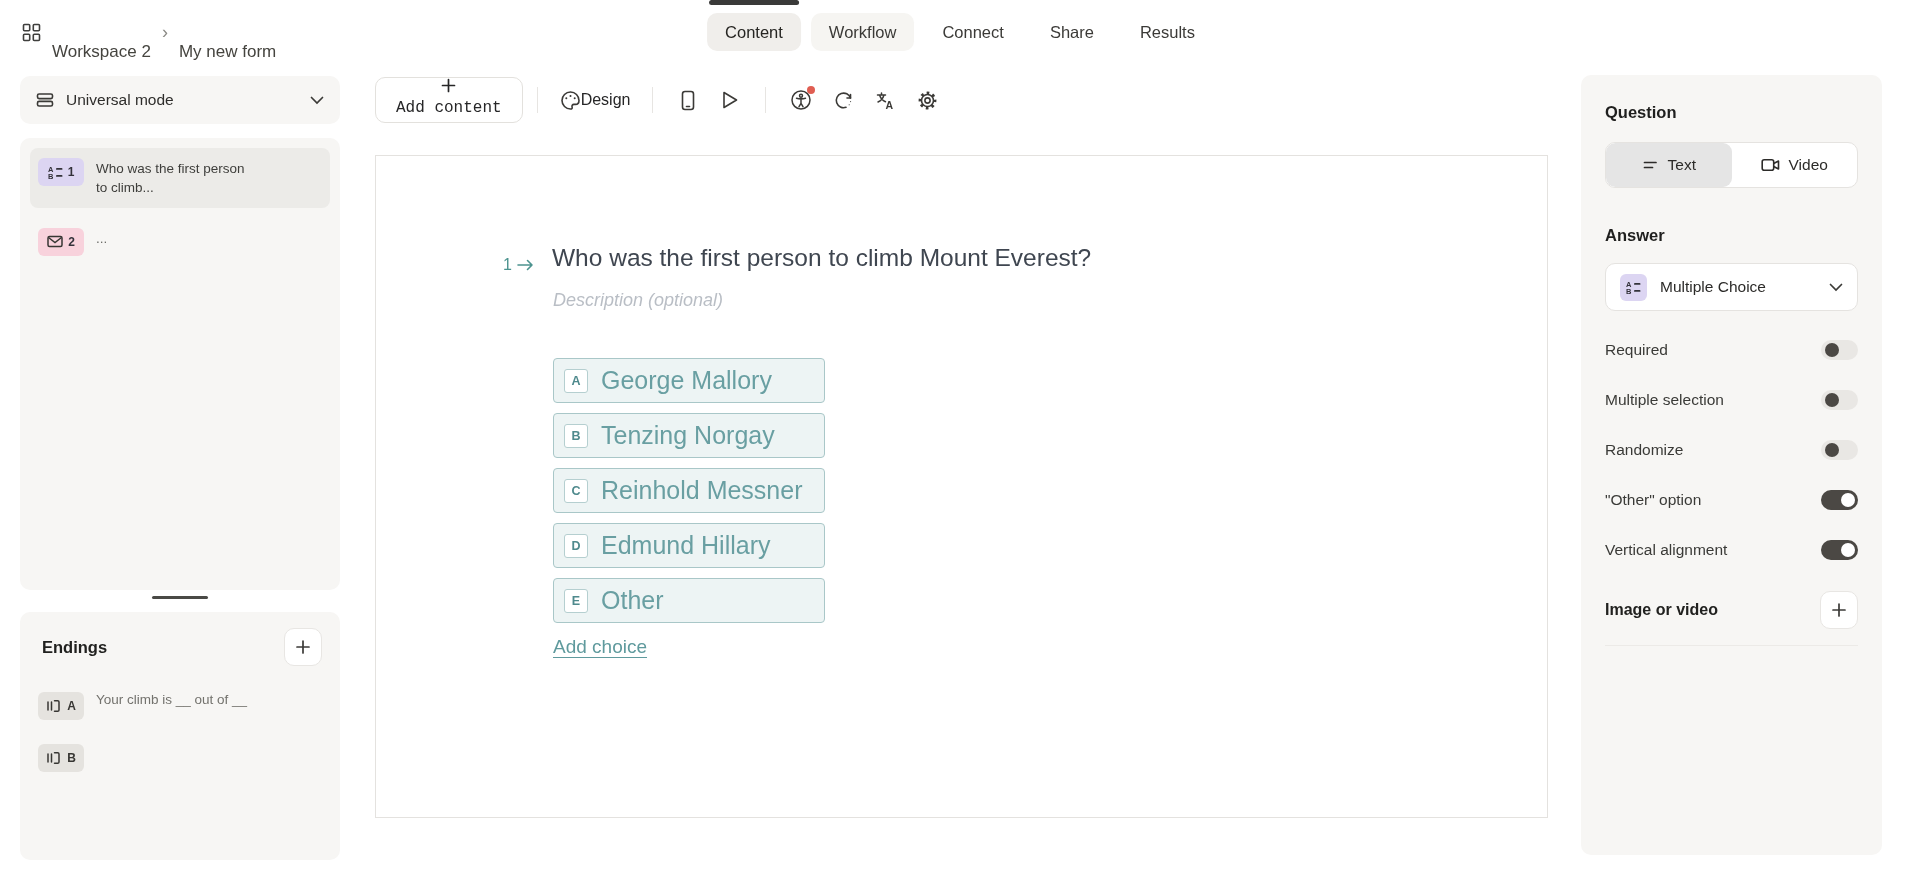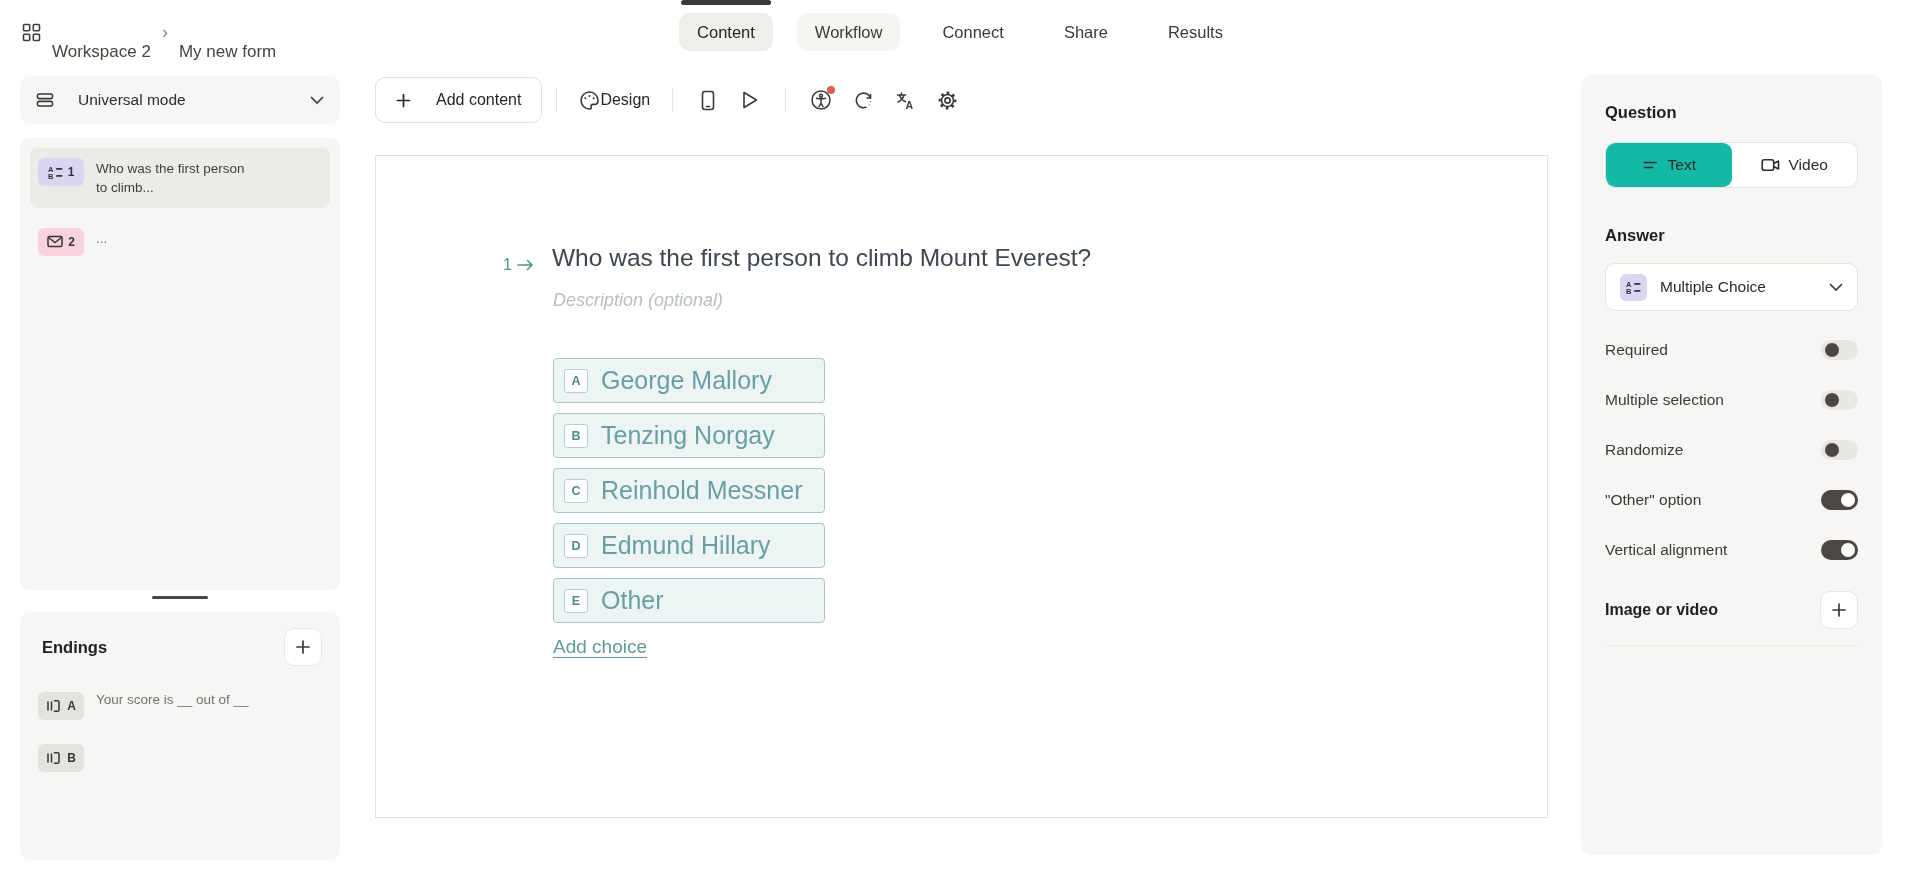--- a/index.html
+++ b/index.html
@@ -12,21 +12,21 @@
   svg { display:block; }
 
   
   .header { position:absolute; left:0; top:0; width:1920px; height:64px;
     display:flex; align-items:center; justify-content:space-between; padding:0 22px; background:#fff; }
   .breadcrumb { display:flex; align-items:center; gap:11px; font-size:17px; color:#45443f; }
   .breadcrumb .sep { color:#8b8a85; font-size:18px; }
   .crumb { cursor:default;margin-top:40px; }
 
   .tabs { position:absolute; left:50%; top:0; transform:translateX(-50%); height:64px;
-    display:flex; align-items:center; gap:24px; }
+    display:flex; align-items:center; gap:10px; }
   .tab { position:relative; height:38px; border-radius:10px; padding:0 18px;
     display:flex; align-items:center; font-size:16.5px; color:#3b3a37; }
   .tab.pill { background:#f6f5f2; }
   .tab.active { background:#f0eeeb; color:#262522; }
   .tab-indicator { display:none; position:absolute; left:2px; right:2px; top:-13px; height:5px;
     background:#3a3a39; border-radius:3px; }
   .tab.active .tab-indicator { display:block; }
 
   .header-right { display:flex; align-items:center; gap:14px; }
   .icon-sq-btn { width:42px; height:42px; background:#fff; border:1px solid #e8e6e3; border-radius:10px;
@@ -34,21 +34,21 @@
   .hdr-divider { width:1px; height:26px; background:#e8e6e3; }
   .view-plans { height:40px; padding:0 19px; background:#0d6e62; color:#fff; border:none; border-radius:10px;
     font-size:15.5px; font-weight:bold; font-family:inherit; display:flex; align-items:center; }
   .help-btn { width:30px; height:30px; display:flex; align-items:center; justify-content:center; background:none; border:none; }
   .avatar { width:36px; height:36px; border-radius:50%; background:#f4d2a6; color:#4e4435;
     font-size:13px; font-weight:bold; display:flex; align-items:center; justify-content:center; }
 
   
   .sidebar { position:absolute; left:20px; top:76px; width:320px; }
   .mode-select { height:48px; background:#f7f6f4; border-radius:10px; display:flex; align-items:center;
-    gap:24px; padding:0 16px; font-size:15.5px; color:#2e2d2b; }
+    gap:12px; padding:0 16px; font-size:15.5px; color:#2e2d2b; }
   .mode-select .chev { margin-left:auto; }
 
   .questions-panel { margin-top:14px; height:452px; background:#f7f6f4; border-radius:10px; padding:10px; }
   .q-item { display:flex; gap:12px; padding:10px 8px; border-radius:8px; align-items:flex-start; margin-bottom:10px; }
   .q-item.selected { background:#ecebe8; }
   .q-badge { flex:0 0 auto; width:46px; height:28px; border-radius:6px; display:flex; align-items:center;
     justify-content:center; gap:5px; font-size:12px; font-weight:bold; color:#33323a; }
   .q-badge.purple { background:#dcd5f2; }
   .q-badge.pink { background:#f8d2dc; }
   .q-label { font-size:13.5px; color:#3e3e3b; line-height:1.4; width:158px; padding-top:2px; }
@@ -63,21 +63,21 @@
   .plus-sq-btn { width:38px; height:38px; background:#fff; border:1px solid #e8e6e3; border-radius:10px;
     display:flex; align-items:center; justify-content:center; }
   .ending-item { display:flex; gap:12px; align-items:flex-start; margin-bottom:24px; padding:0 4px; }
   .e-badge { flex:0 0 auto; width:46px; height:28px; background:#e5e3df; border-radius:6px; display:flex;
     align-items:center; justify-content:center; gap:6px; font-size:12px; font-weight:bold; color:#373633; }
   .e-label { font-size:13.5px; color:#73726d; line-height:1.6; width:172px; margin-top:-3px; }
 
   
   .toolbar { position:absolute; left:375px; top:77px; height:46px; display:flex; align-items:center; }
   .btn-add-content { height:46px; background:#fff; border:1px solid #e3e1dd; border-radius:10px;
-    display:flex; align-items:center; gap:25px; padding:0 20px; font-size:16px; color:#262627; font-family:Liberation Sans, sans-serif; }
+    display:flex; align-items:center; gap:6px; padding:0 20px; font-size:16px; color:#262627; font-family:Liberation Mono, monospace;flex-direction:column; }
   .tb-divider { width:1px; height:26px; background:#e7e5e2; margin:0 14px; }
   .tb-btn { position:relative; height:42px; min-width:42px; padding:0 8px; background:none; border:none; border-radius:8px;
     display:flex; align-items:center; justify-content:center; font-size:16px; color:#262627; font-family:inherit; }
   .notif-dot { position:absolute; top:7px; right:7px; width:8px; height:8px; border-radius:50%; background:#e05e52; }
 
   
   .canvas { position:absolute; left:375px; top:155px; width:1173px; height:663px; background:#fff;
     border:1px solid #e4e2df; }
   .q-gutter { position:absolute; left:127px; top:100px; display:flex; align-items:center; gap:5px;
     color:#4c938f; font-size:16px; }
@@ -92,21 +92,21 @@
   .add-choice { position:absolute; left:177px; top:480px; font-size:19px; color:#5f9a9d;
     text-decoration:underline; text-underline-offset:4px; }
 
   
   .side-panel { position:absolute; left:1581px; top:75px; width:301px; height:780px;
     background:#f7f6f4; border-radius:10px; padding:28px 24px; }
   .sp-title { font-size:16.5px; font-weight:bold; color:#1f1f1e; }
   .segmented { margin-top:20px; height:46px; background:#fff; border:1px solid #e5e3e0; border-radius:10px;
     display:flex; overflow:hidden; }
   .seg { flex:1; display:flex; align-items:center; justify-content:center; gap:9px; font-size:15.5px; color:#2c2b29; }
-  .seg.selected { background:#14b8a6; border-radius:9px; }
+  .seg.selected { background:#e5e5e5; border-radius:9px; }
   .sp-answer-title { margin-top:38px; }
   .answer-dropdown { margin-top:18px; height:48px; background:#fff; border:1px solid #e5e3e0; border-radius:10px;
     display:flex; align-items:center; gap:13px; padding:0 14px; }
   .mc-badge { width:27px; height:27px; background:#dcd5f2; border-radius:6px; display:flex; align-items:center; justify-content:center; }
   .answer-dropdown .lbl { font-size:15.5px; color:#2c2b29; }
   .answer-dropdown .chev { margin-left:auto; }
   .settings { margin-top:14px; }
   .setting-row { height:50px; display:flex; align-items:center; justify-content:space-between; }
   .setting-row .lbl { font-size:15.5px; color:#3a3a37; }
   .toggle { position:relative; width:37px; height:20px; border-radius:11px; background:#e9e7e4; }
@@ -223,21 +223,21 @@
       <div class="e-badge">
         <span>
           <svg width="15" height="14" viewBox="0 0 15 14" fill="none" stroke="#373633" stroke-width="1.5" stroke-linecap="round">
             <path d="M2 3 V11"></path>
               <path d="M5.5 3 V11"></path>
               <path d="M8.5 1.8 h3.2 a1.3 1.3 0 0 1 1.3 1.3 v7.8 a1.3 1.3 0 0 1 -1.3 1.3 h-3.2"></path>
           </svg>
         </span>
         <span>A</span>
       </div>
-      <div class="e-label">Your score is __ out of __</div>
+      <div class="e-label">Your climb is __ out of __</div>
     </div>
 
     <div class="ending-item">
       <div class="e-badge">
         <span>
           <svg width="15" height="14" viewBox="0 0 15 14" fill="none" stroke="#373633" stroke-width="1.5" stroke-linecap="round">
             <path d="M2 3 V11"></path>
               <path d="M5.5 3 V11"></path>
               <path d="M8.5 1.8 h3.2 a1.3 1.3 0 0 1 1.3 1.3 v7.8 a1.3 1.3 0 0 1 -1.3 1.3 h-3.2"></path>
           </svg>

